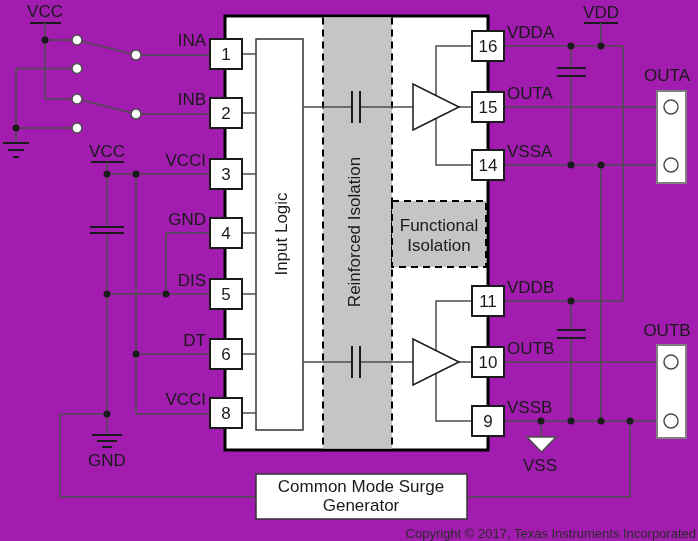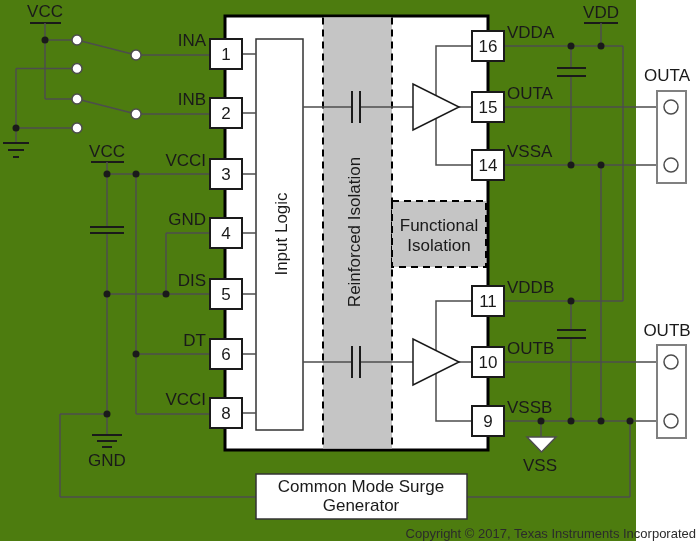--- a/index.html
+++ b/index.html
@@ -1,16 +1,16 @@
 <!DOCTYPE html>
 <html><head>
 <meta charset="utf-8">
 <style>
   html,body{margin:0;padding:0;background:#fff;}
-  .stage{width:636px;height:541px;position:relative;background:#4d7c0f;text-align:right;}
+  .stage{width:698px;height:541px;position:relative;background:#a21caf;text-align:right;}
   svg text{font-family:"Liberation Sans","DejaVu Sans",sans-serif;fill:#1a1a1a;}
   .lbl{font-size:17px;}
   .small{font-size:13px;fill:#2b2b2b;}
   .wire{stroke:#4d4d4d;stroke-width:1.5;fill:none;}
   .sym{stroke:#1a1a1a;stroke-width:2;fill:none;}
   .thick{stroke:#000;stroke-width:3;fill:#fff;}
   .pinbox{fill:#fff;stroke:#1a1a1a;stroke-width:2;}
   .dash{stroke:#000;stroke-width:2;stroke-dasharray:7 5;fill:none;}
   .band{fill:#c5c5c5;}
   .blk{fill:#fff;stroke:#333;stroke-width:1.5;}

